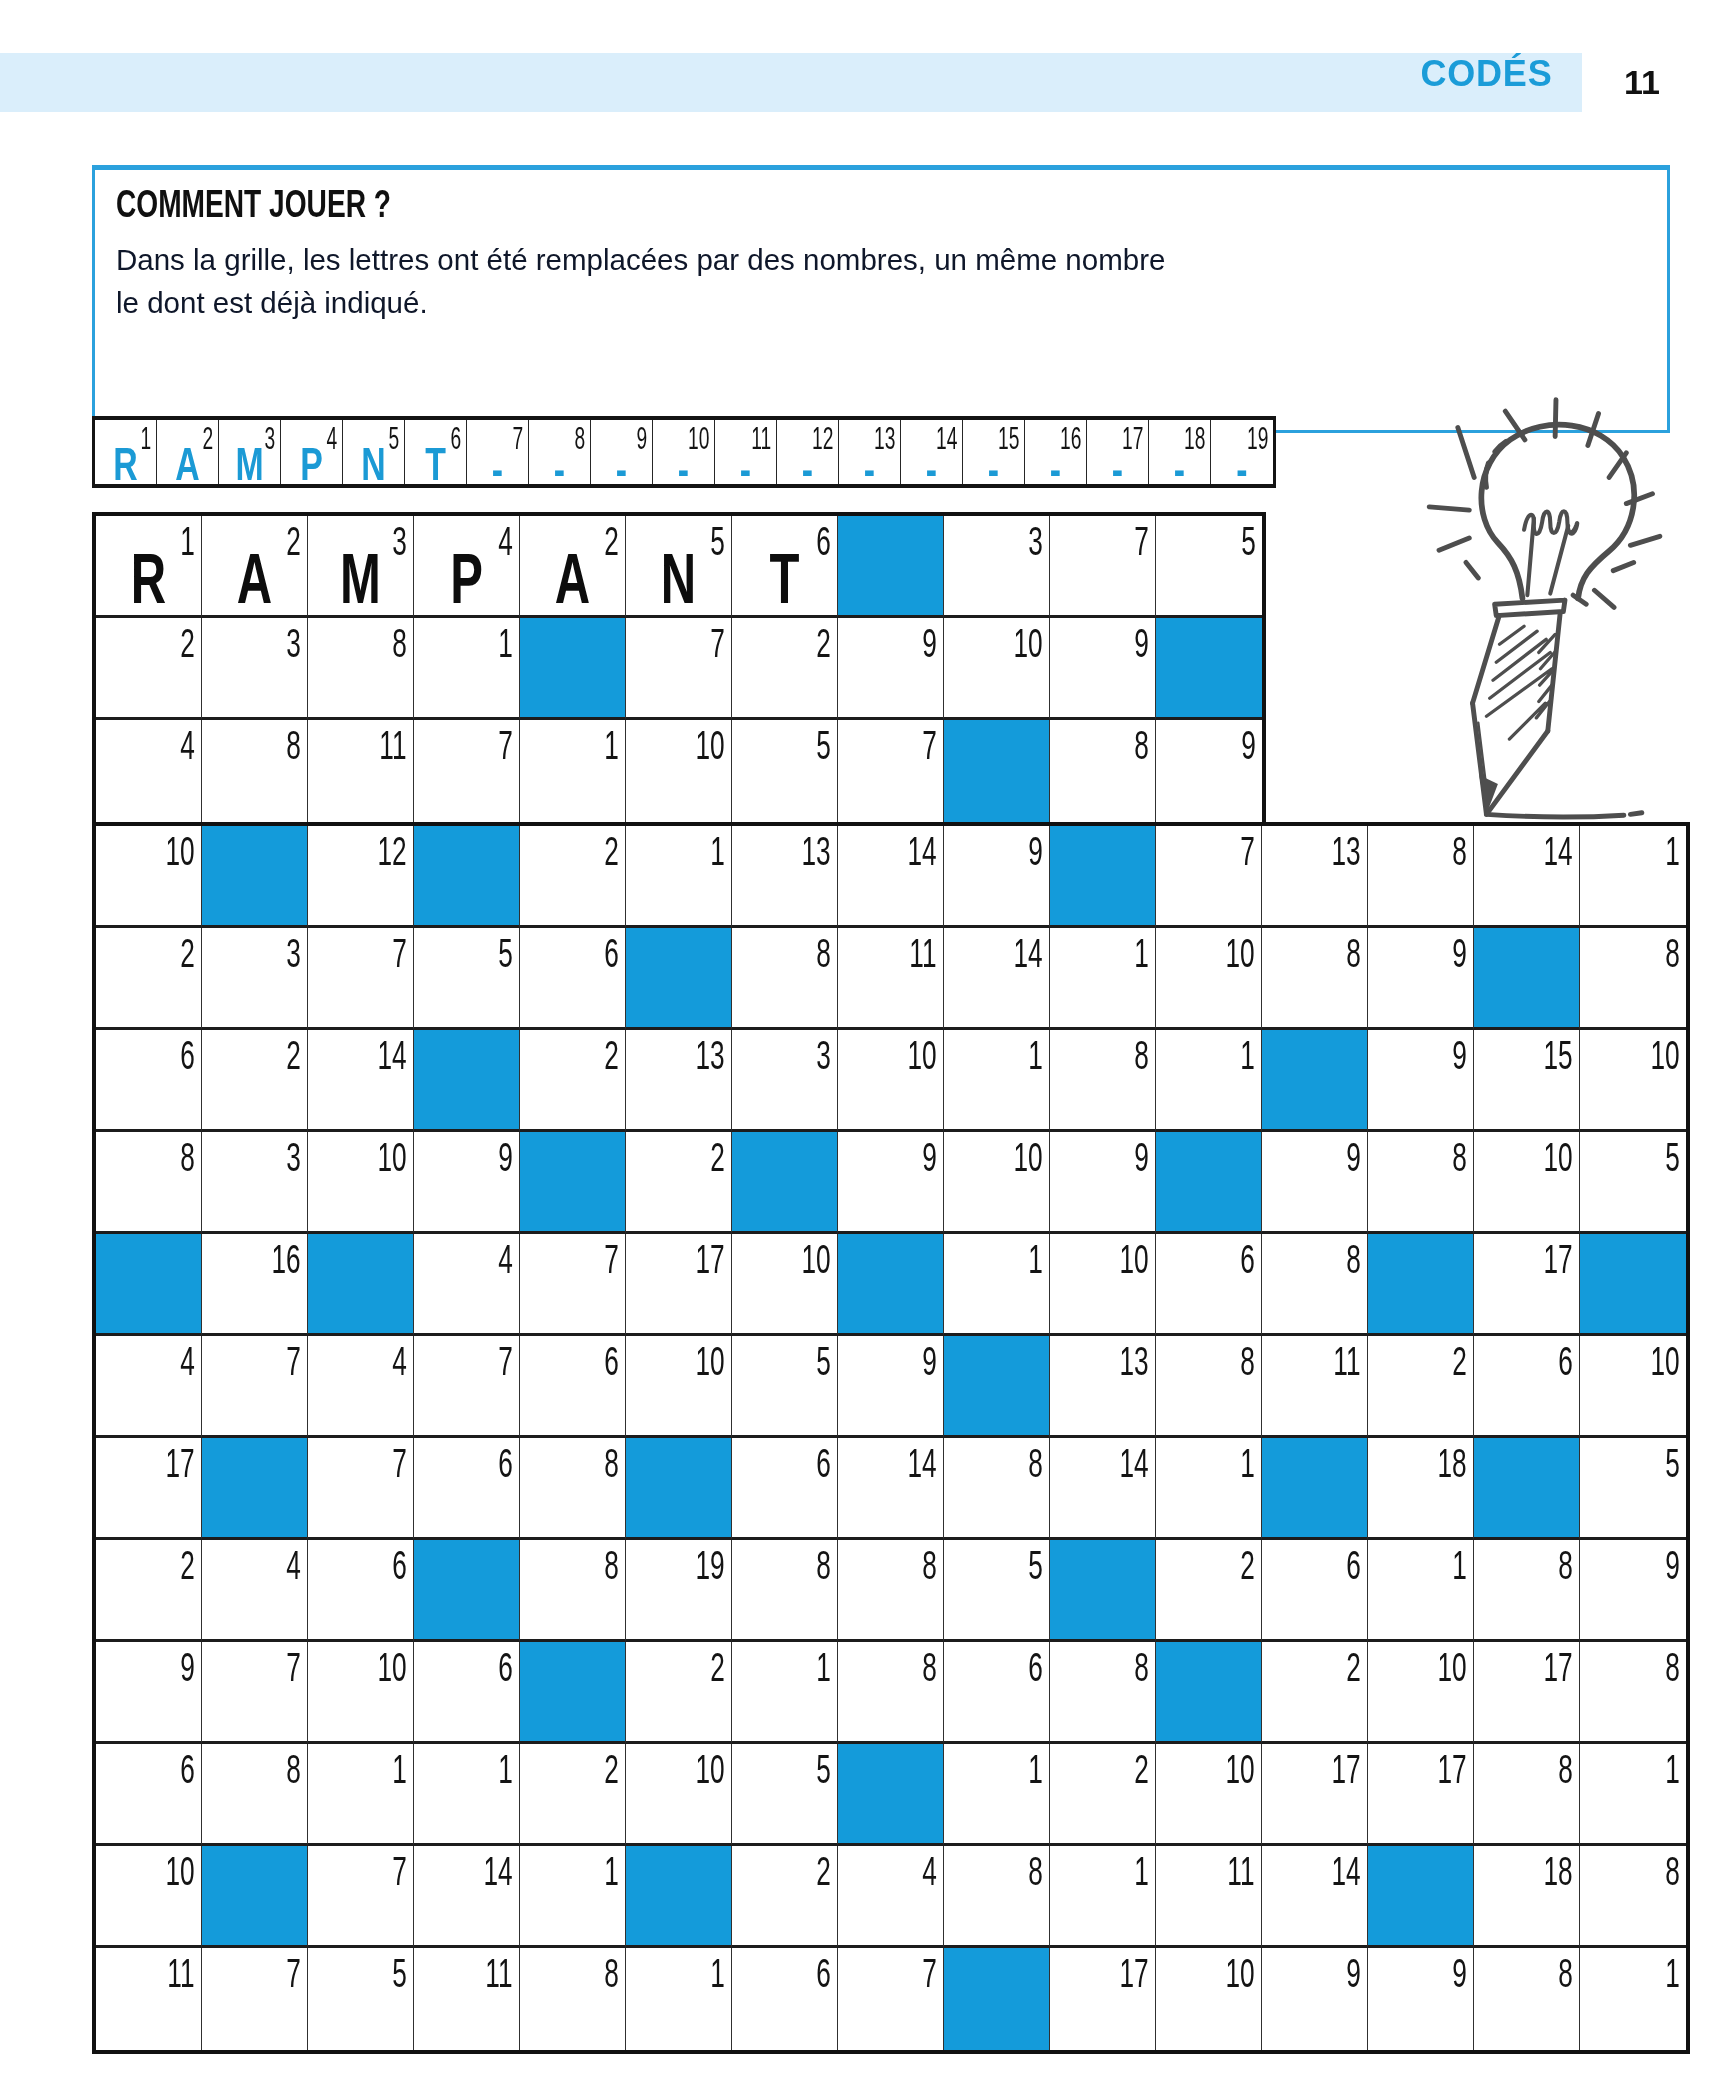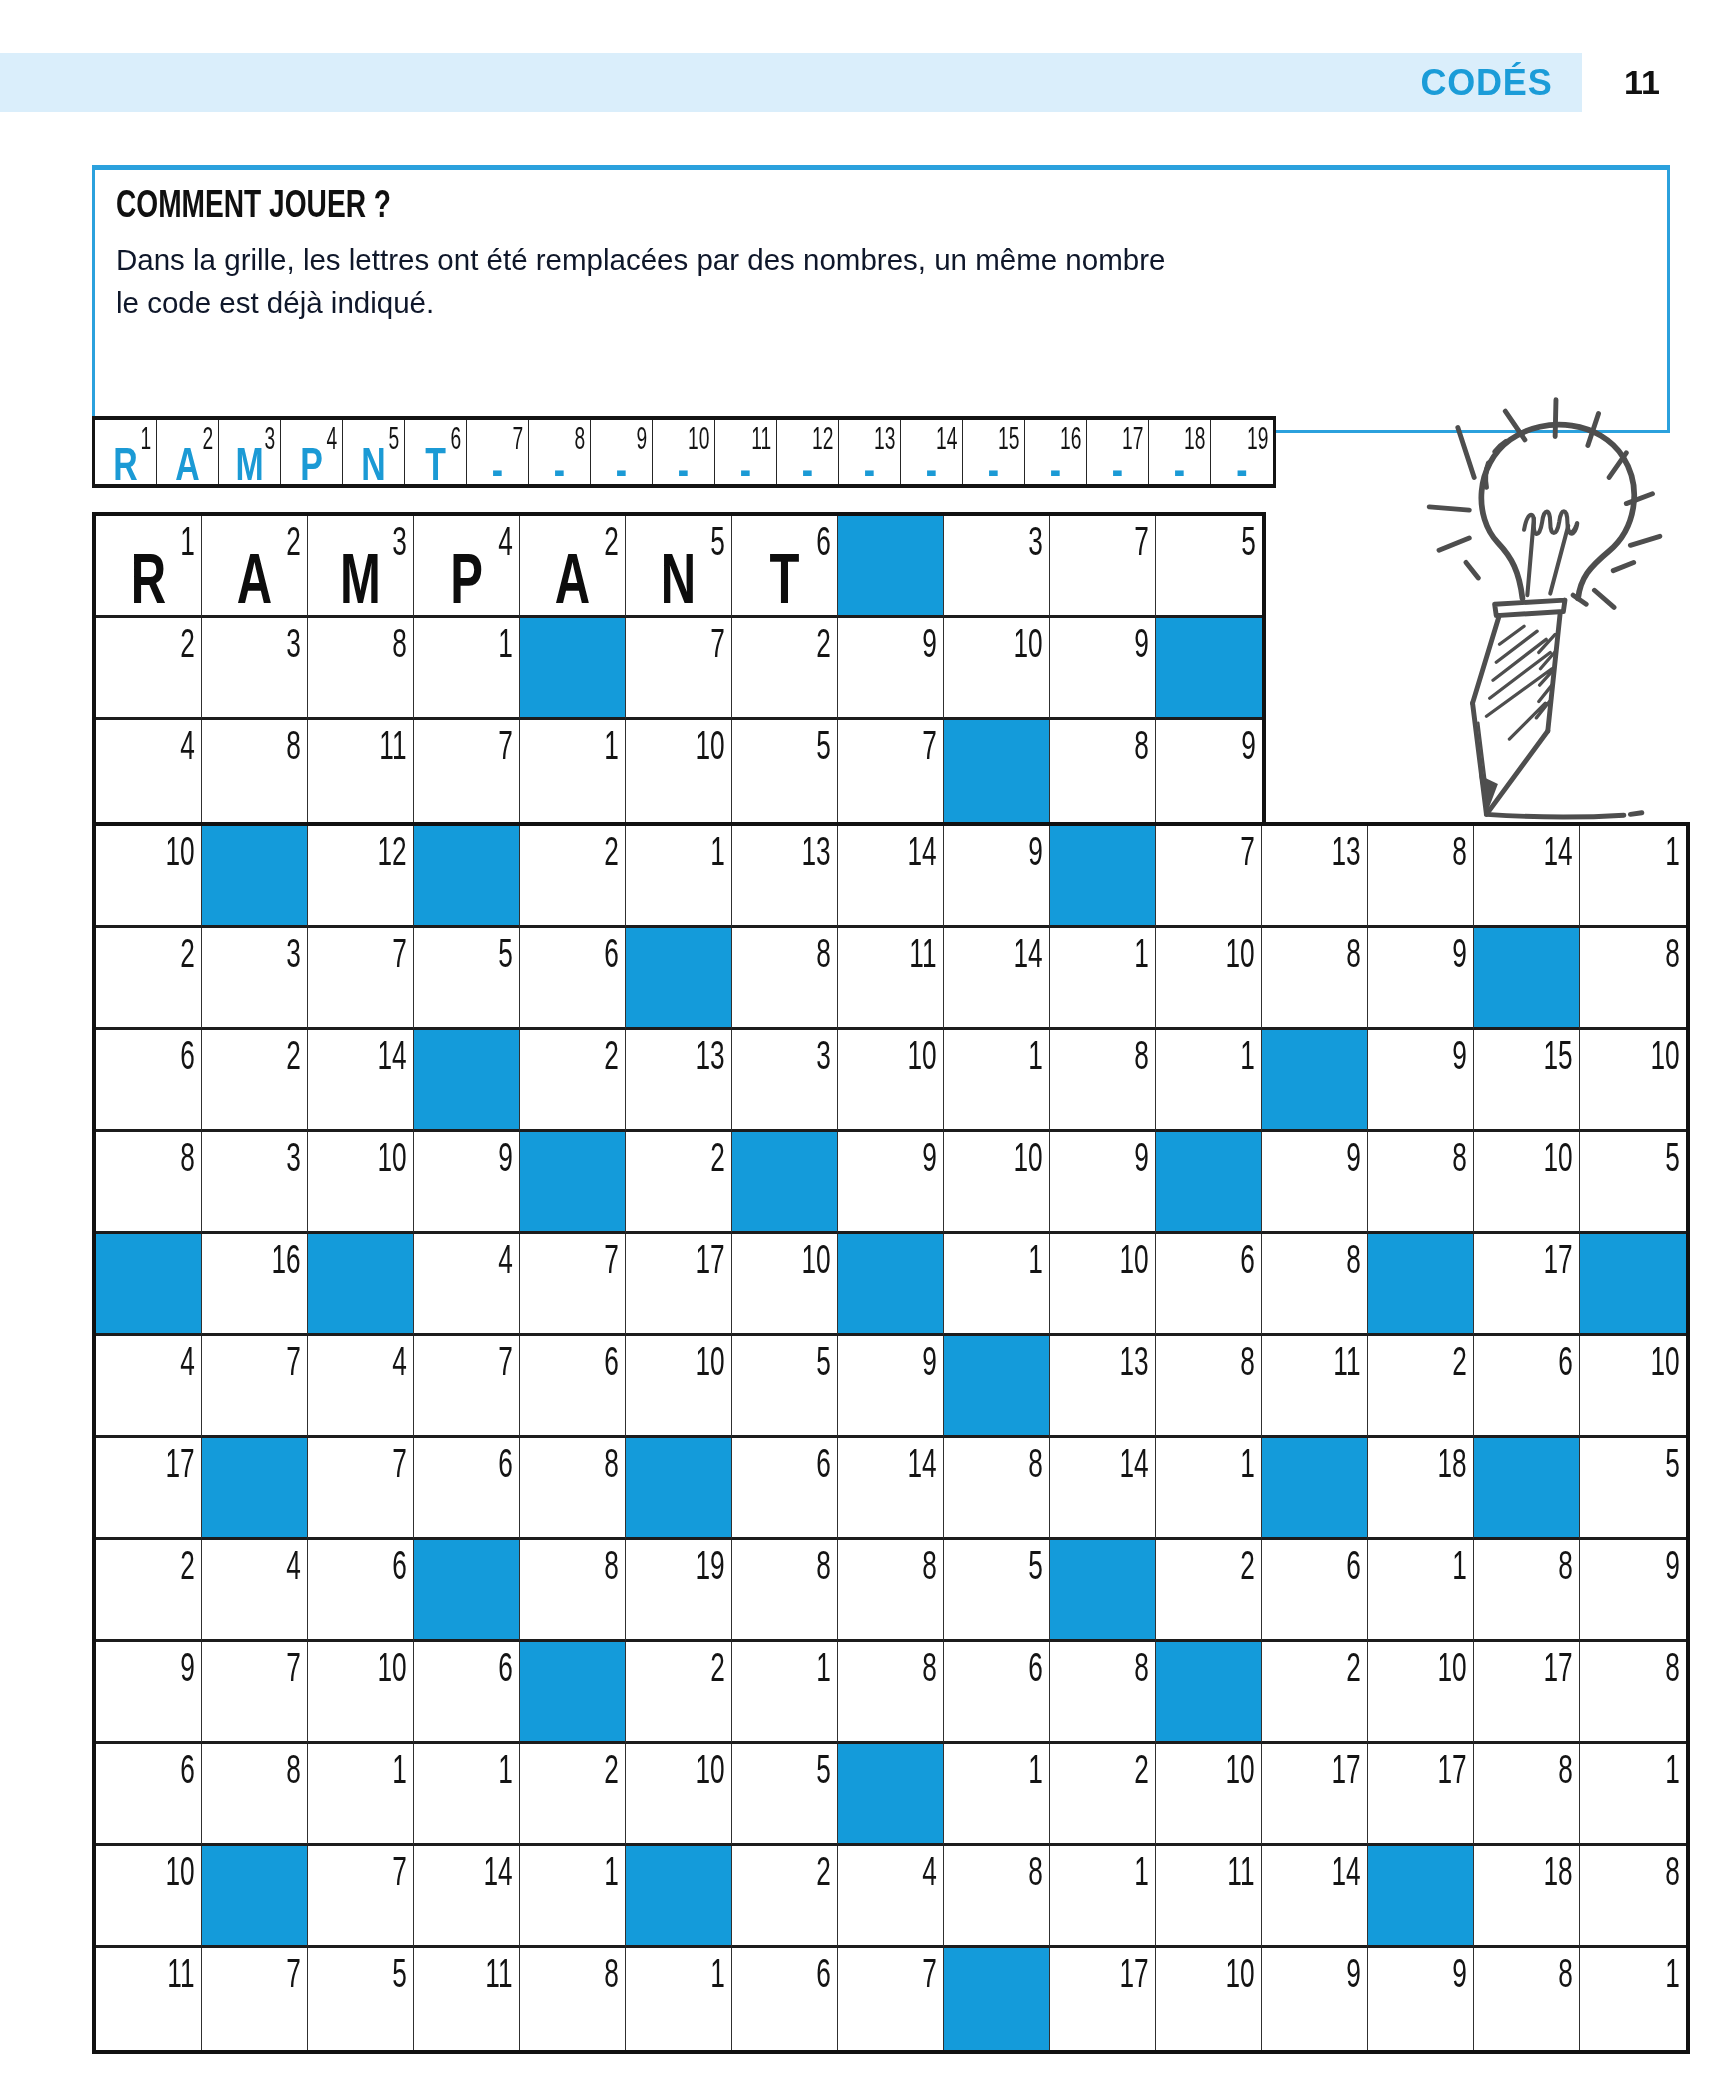--- a/index.html
+++ b/index.html
@@ -2,21 +2,21 @@
 <html style="font-size:13px"><head>
 <meta charset="utf-8">
 <style>
   html,body{margin:0;padding:0;}
   body{
     width:1730px;height:2095px;position:relative;background:#ffffff;
     font-family:"Liberation Sans", sans-serif;overflow:hidden;
   }
   
   .band{position:absolute;left:0;top:53px;width:1582px;height:59px;background:#daeefb;
-        display:flex;align-items:center;justify-content:flex-end;}
+        display:flex;align-items:flex-start;justify-content:flex-end;}
   .band .cat{font-size:36px;font-weight:700;color:#1b9cd8;letter-spacing:0.8px;padding-right:29.5px;}
   .pageno{position:absolute;top:53px;left:1624px;width:57px;height:59px;display:flex;
           align-items:center;font-size:34px;font-weight:700;color:#111;}
   
   .howto{position:absolute;left:92px;top:165px;width:1578px;height:268px;box-sizing:border-box;
          background:#fff;border:3.3px solid #2ba1dd;border-top-width:5.7px;}
   .howto .title{margin:13px 0 0 21px;font-size:38px;font-weight:800;color:#101010;
                 transform:scaleX(.74);transform-origin:left center;white-space:nowrap;}
   .howto .bodytext{margin:11.5px 0 0 21px;font-size:29.5px;line-height:43px;color:#0f172a;}
   .howto .bodytext div{white-space:nowrap;}
@@ -55,21 +55,21 @@
 
 <div class="band">
   <span class="cat">CODÉS</span>
 </div>
 <div class="pageno">11</div>
 
 <div class="howto">
   <div class="title">COMMENT JOUER ?</div>
   <div class="bodytext">
     <div>Dans la grille, les lettres ont été remplacées par des nombres, un même nombre</div>
-    <div>le code est déjà indiqué.</div>
+    <div>le dont est déjà indiqué.</div>
   </div>
 </div>
 
 <div class="key">
     <div class="kcell">
       <span class="num">1</span>
       <span class="ltr">R</span>
     </div>
     <div class="kcell">
       <span class="num">2</span>

